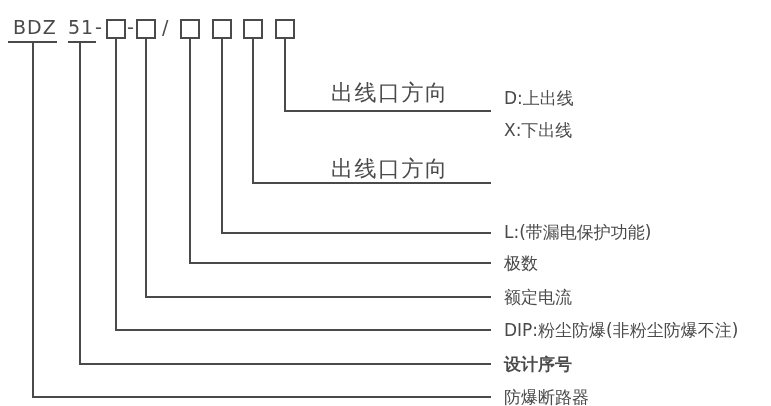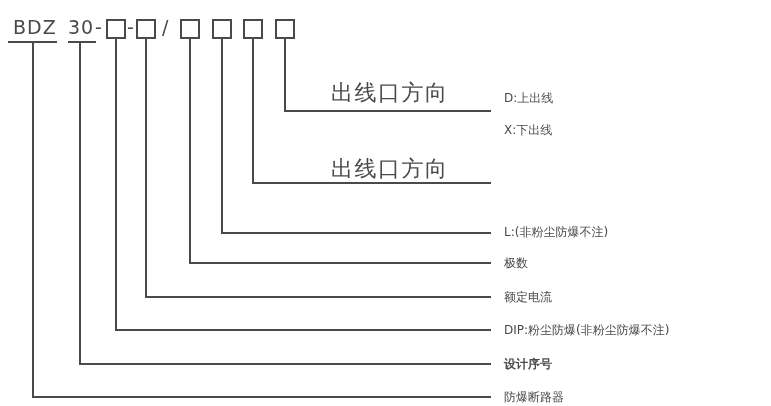--- a/index.html
+++ b/index.html
@@ -32,21 +32,21 @@
     border:2px solid var(--line);
     background:#fff;
   }
   .annotation{
     position:absolute;
     font-size:22px;letter-spacing:1.5px;
     white-space:nowrap;
   }
   .leader-label{
     position:absolute;left:504px;
-    font-size:12px;
+    font-size:17px;
     transform:translateY(-50%);
     white-space:nowrap;
   }
 </style>
 </head>
 <body>
 
 <div class="stage">
 
   <svg class="lines-svg" width="771" height="406" viewBox="0 0 771 406">
@@ -58,36 +58,36 @@
     <polyline points="80,32 80,354 491,354"></polyline>
     <polyline points="116,29 116,320 491,320"></polyline>
     <polyline points="146,29 146,287 491,287"></polyline>
     <polyline points="190,29 190,253 491,253"></polyline>
     <polyline points="222,29 222,223 491,223"></polyline>
     <polyline points="253,29 253,173 491,173"></polyline>
     <polyline points="285,29 285,101 491,101"></polyline>
   </svg>
 
   <span class="code-text" style="left:13px;">BDZ</span>
-  <span class="code-text" style="left:68px;">30</span>
+  <span class="code-text" style="left:68px;">51</span>
   <span class="code-text" style="left:95px;">-</span>
   <div class="code-box" style="left:106px;"></div>
   <span class="code-text" style="left:127px;">-</span>
   <div class="code-box" style="left:136px;"></div>
   <span class="code-text" style="left:162px;">/</span>
   <div class="code-box" style="left:180px;"></div>
   <div class="code-box" style="left:212px;"></div>
   <div class="code-box" style="left:243px;"></div>
   <div class="code-box" style="left:275px;"></div>
 
   <span class="annotation" style="left:331px;top:68px;">出线口方向</span>
   <span class="annotation" style="left:331px;top:144px;">出线口方向</span>
 
   <span class="leader-label" style="top:88px;">D:上出线</span>
   <span class="leader-label" style="top:120px;">X:下出线</span>
-  <span class="leader-label" style="top:222px;">L:(非粉尘防爆不注)</span>
+  <span class="leader-label" style="top:222px;">L:(带漏电保护功能)</span>
   <span class="leader-label" style="top:253px;">极数</span>
   <span class="leader-label" style="top:287px;">额定电流</span>
   <span class="leader-label" style="top:320px;">DIP:粉尘防爆(非粉尘防爆不注)</span>
   <span class="leader-label" style="top:354px;font-weight:bold;">设计序号</span>
   <span class="leader-label" style="top:387px;">防爆断路器</span>
 
 </div>
 
 </body></html>

